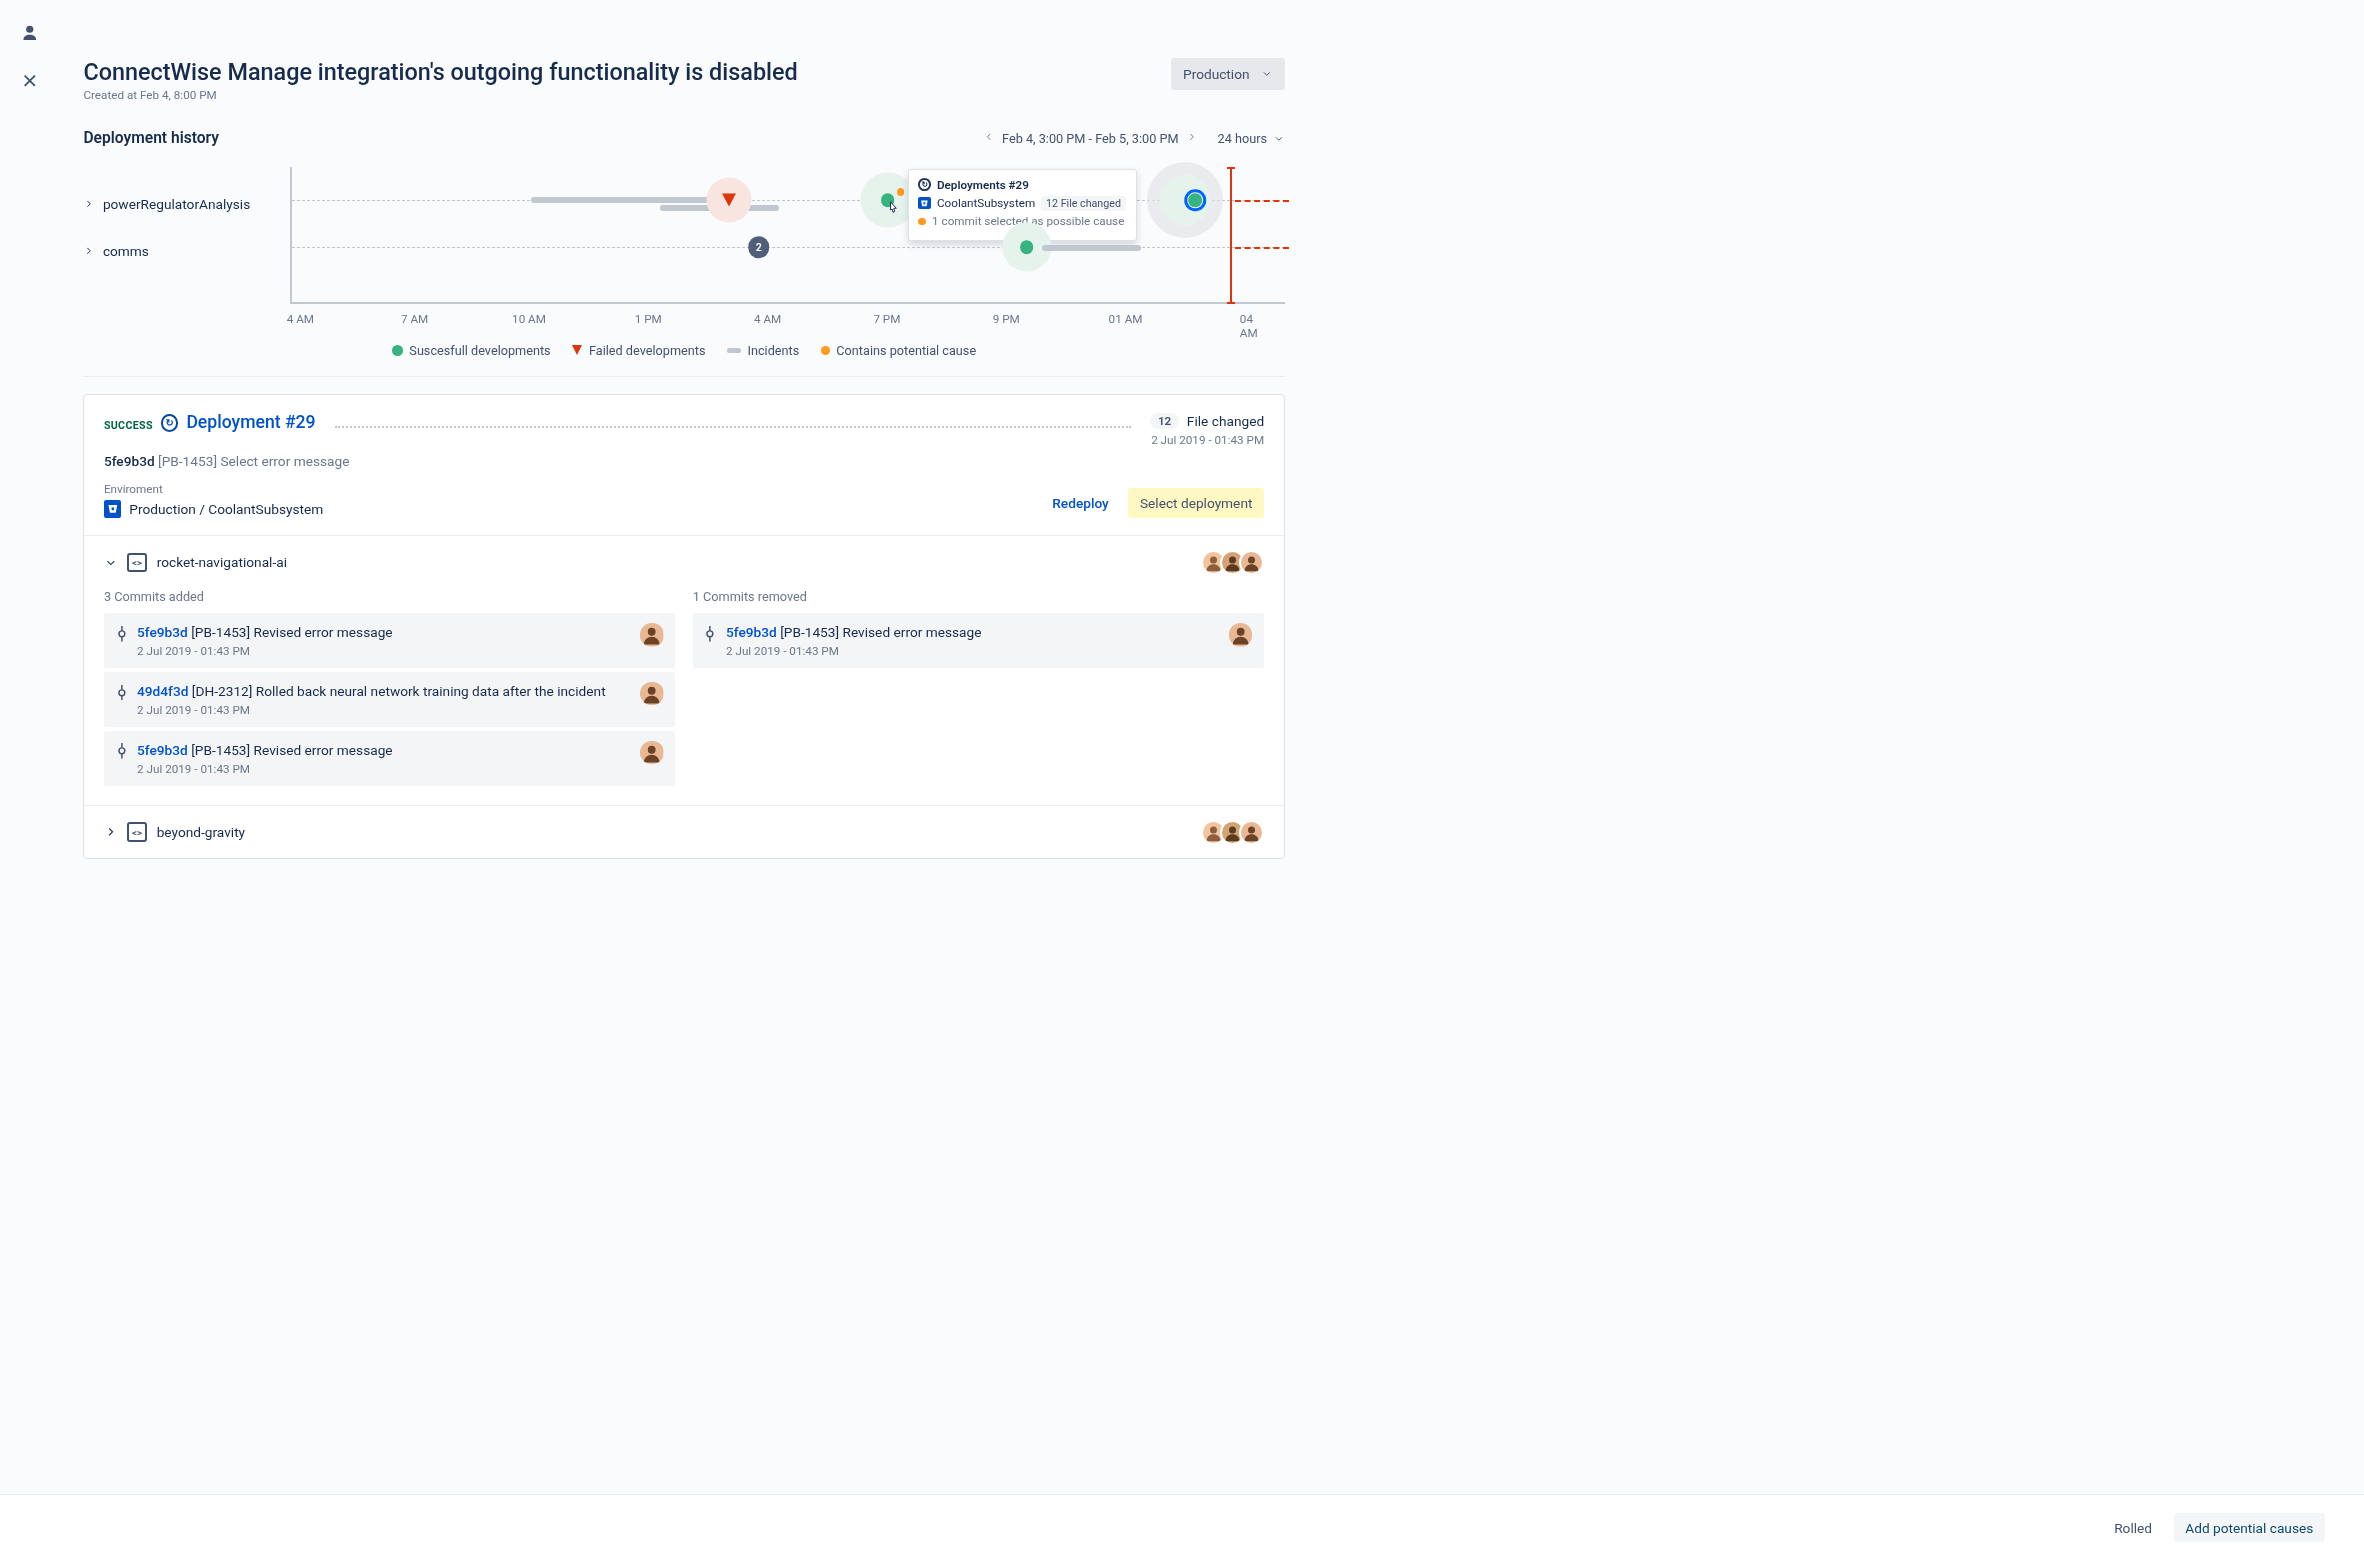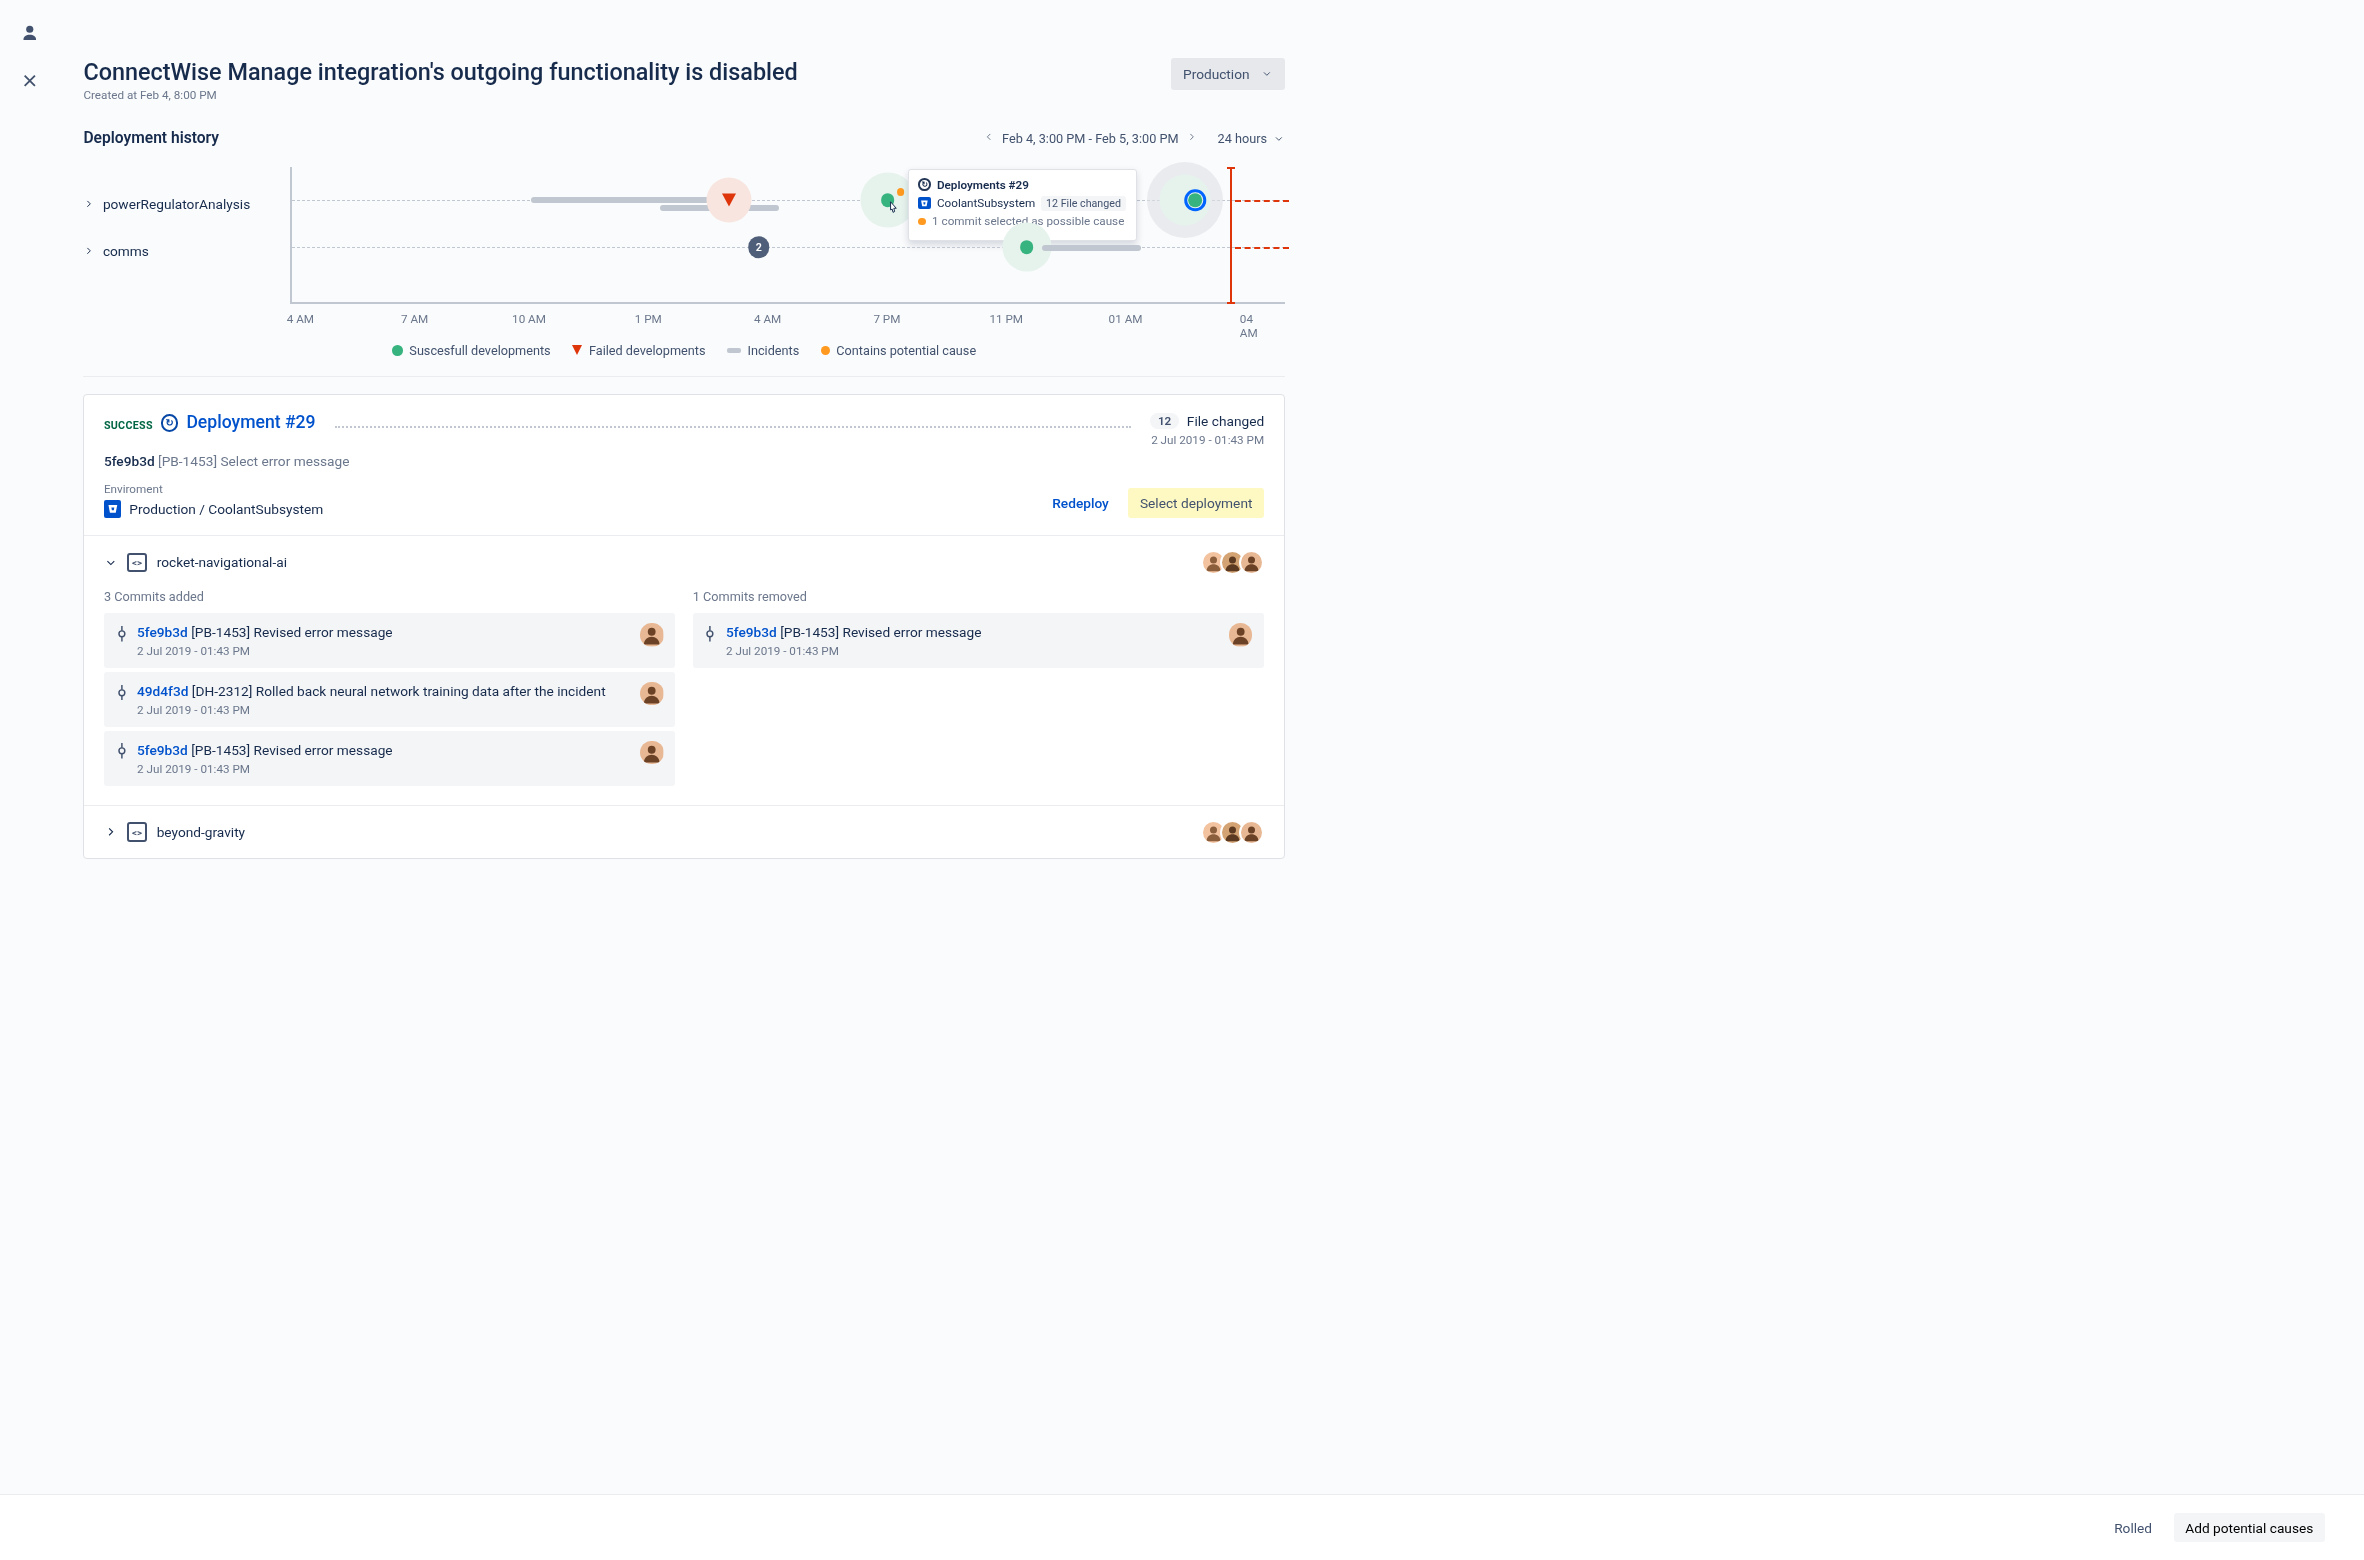--- a/index.html
+++ b/index.html
@@ -128,21 +128,21 @@
 .commit-body { flex:1; padding-right: 31px; }
 .commit-body .c-line1 { font-size:13.7px; line-height:1.4; }
 .commit-body .c-hash { color:#0052cc; font-weight:500; }
 .commit-body .c-msg { color:#172b4d;margin-top:48px; }
 .commit-ts { font-size:11.7px; color:#6b778c; margin-top:2px; }
 .commit-avatar { position:absolute; right:11.7px; top:9.8px; width:23.4px; height:23.4px; border-radius:50%; overflow:hidden; }
 .commit-avatar svg { width:100%; height:100%; }
 
 .footer-bar { border-top:1px solid #ebecf0; padding:17.6px 39px; display:flex; justify-content:flex-end; gap:9.8px; background:#fff; margin-top:39px; }
 .btn-cancel { padding:6.8px 11.7px; color:#42526e; cursor:pointer; }
-.btn-disabled { background:#f4f5f7; color:#000000; padding:6.8px 11.7px; border-radius:2.9px; }
+.btn-disabled { background:#f4f5f7; color:#0c4a6e; padding:6.8px 11.7px; border-radius:2.9px; }
 
 .chev { display:inline-block; }
 </style>
 </head>
 <body>
 
 <div class="app">
 <div class="main-area">
 
 <div class="sidebar">
@@ -273,21 +273,21 @@
     </div>
   </div>
 
   <div class="x-axis">
     <span class="x-tick" style="left:1%">4 AM</span>
     <span class="x-tick" style="left:12.5%">7 AM</span>
     <span class="x-tick" style="left:24%">10 AM</span>
     <span class="x-tick" style="left:36%">1 PM</span>
     <span class="x-tick" style="left:48%">4 AM</span>
     <span class="x-tick" style="left:60%">7 PM</span>
-    <span class="x-tick" style="left:72%">11 PM</span>
+    <span class="x-tick" style="left:72%">9 PM</span>
     <span class="x-tick" style="left:84%">01 AM</span>
     <span class="x-tick" style="left:97%">04 AM</span>
   </div>
 
   <div class="legend">
     <div class="legend-item">
             <span class="lg-dot" style="background:#36b37e"></span>
             <span>Suscesfull developments</span>
           </div>
     <div class="legend-item">

